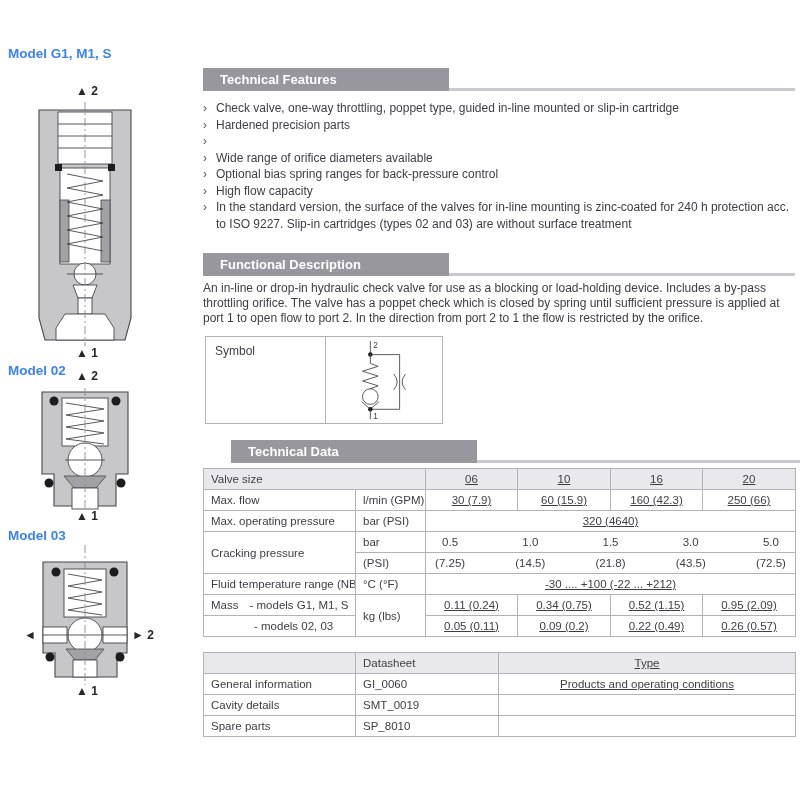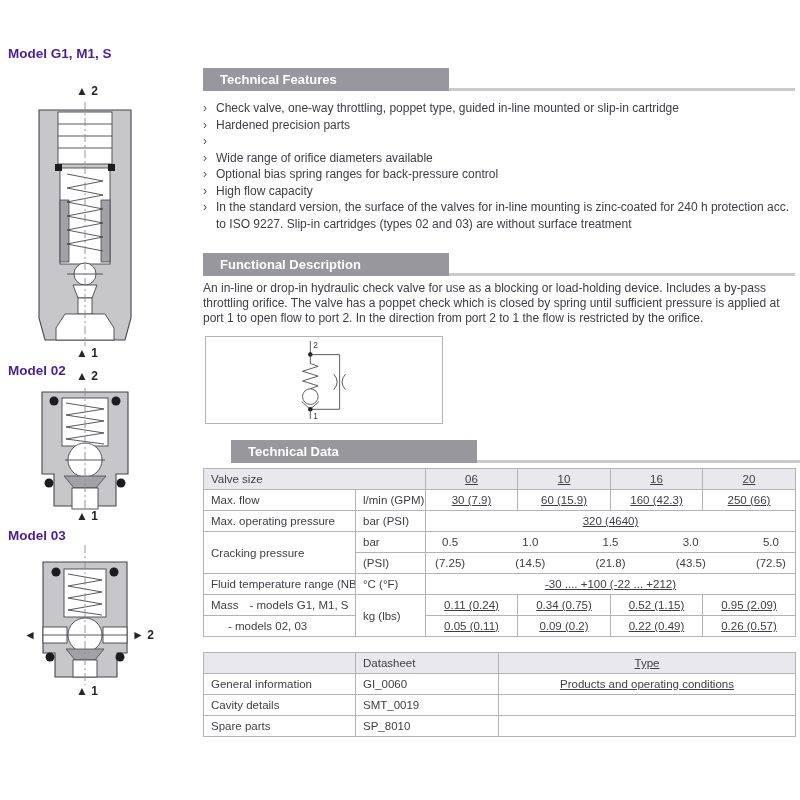--- a/index.html
+++ b/index.html
@@ -2,21 +2,21 @@
 <html><head>
 <meta charset="utf-8">
 <style>
   html,body{margin:0;padding:0;}
   body{
     width:800px;height:800px;position:relative;background:#ffffff;
     font-family:"Liberation Sans", sans-serif;color:#3d3d44;overflow:hidden;
   }
   .abs{position:absolute;}
   
-  .model-label{font-size:13.5px;font-weight:bold;color:#4c1d95;}
+  .model-label{font-size:13.5px;font-weight:bold;color:#3b82f6;}
   .port-label{font-size:12px;font-weight:bold;color:#26262a;white-space:nowrap;}
   svg{display:block;}
   .cl{stroke:#8a8a8e;stroke-width:0.9;stroke-dasharray:8 3 2 3;fill:none;}
   .body-fill{fill:#c7c7c9;stroke:#46464c;stroke-width:1.1;}
   .white-fill{fill:#ffffff;stroke:#46464c;stroke-width:0.9;}
   .gray2{fill:#a2a2a6;stroke:#46464c;stroke-width:0.8;}
   .ln{stroke:#46464c;stroke-width:0.9;fill:none;}
   .dot{fill:#1c1c1e;}
   
   .hdr{left:203px;width:592px;height:25px;}
@@ -36,21 +36,21 @@
   .sym-t{font-size:8.5px;fill:#3d3d44;}
   
   table{border-collapse:collapse;font-size:11.5px;color:#3d3d44;table-layout:fixed;}
   td{border:1px solid #b2b2ba;padding:0 7px;height:20px;white-space:nowrap;overflow:hidden;}
   td.c{text-align:center;padding:0 2px;text-decoration:underline;}
   tr.ghdr td{background:#e9e9ed;}
   td.nopad{padding:0;}
   .five{display:flex;width:100%;gap:32px;}
   .five span{flex:1;text-align:center;}
   .mass-sub{margin-left:11px;}
-  .mass-sub2{margin-left:17px;}
+  .mass-sub2{margin-left:43px;}
   .tech{left:203px;top:468px;width:592px;}
   .reft{left:203px;top:652px;width:592px;}
 </style>
 </head>
 <body>
 
 <span class="abs model-label" style="left:8px;top:46px;">Model G1, M1, S</span>
 <span class="abs port-label" style="left:76px;top:84px;">▲ 2</span>
 
 <svg class="abs" style="left:35px;top:102px;" width="100" height="244" viewBox="0 0 100 244">
@@ -151,20 +151,21 @@
 
 <div class="abs hdr" style="top:253px;">
   <div class="under"></div>
   <div class="bar">
     <span>Functional Description</span>
   </div>
 </div>
 <div class="abs para">An in-line or drop-in hydraulic check valve for use as a blocking or load-holding device. Includes a by-pass throttling orifice. The valve has a poppet check which is closed by spring until sufficient pressure is applied at port 1 to open flow to port 2. In the direction from port 2 to 1 the flow is restricted by the orifice.</div>
 
 <div class="abs symbox">
+  <div class="lab">Symbol</div>
   <div class="dia">
     <svg width="110" height="82" viewBox="0 0 110 84">
       <text class="sym-t" x="44" y="9">2</text>
       <line class="ln" x1="41" y1="2" x2="41" y2="16"></line>
       <circle class="dot" cx="41" cy="16" r="2.3"></circle>
       <polyline class="ln" points="41,16 71,16 71,72 41,72"></polyline>
       <path class="ln" d="M65 36 Q72 44 65 52"></path>
       <path class="ln" d="M77 36 Q70 44 77 52"></path>
       <line class="ln" x1="41" y1="16" x2="41" y2="25"></line>
       <path class="ln" d="M41 25 L49 28 L33 33 L49 38 L33 43 L49 48 L41 51"></path>

